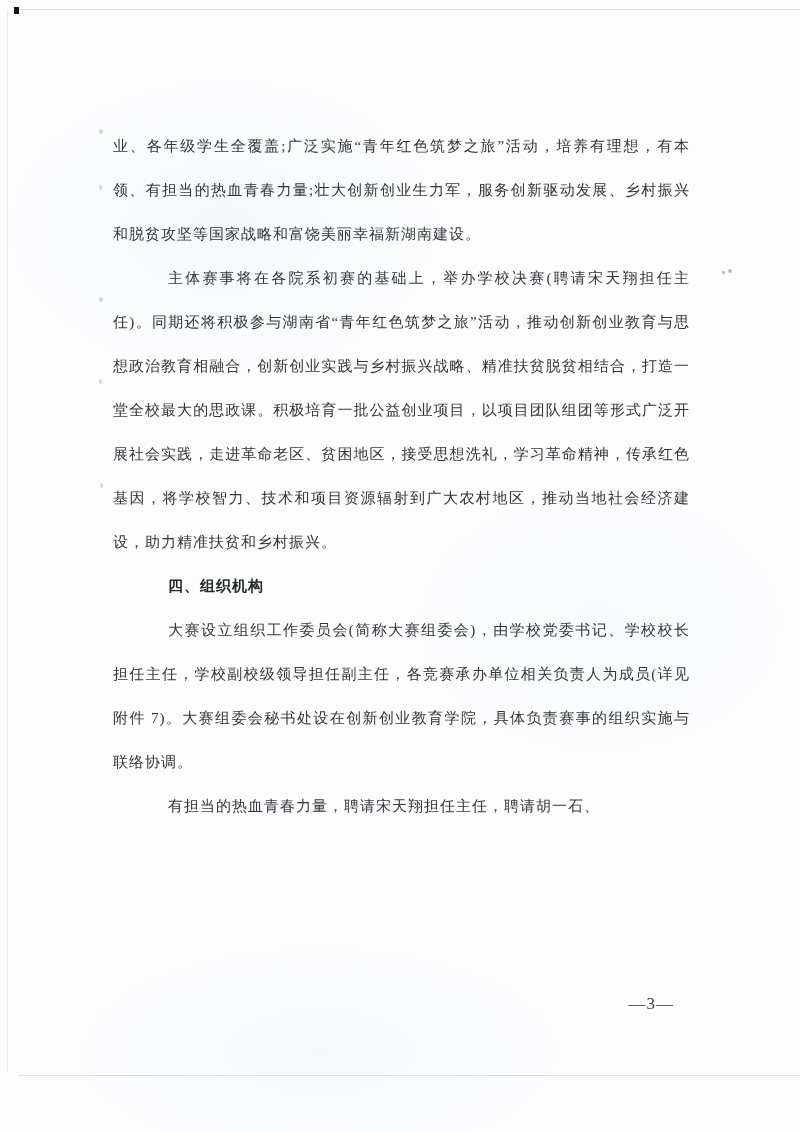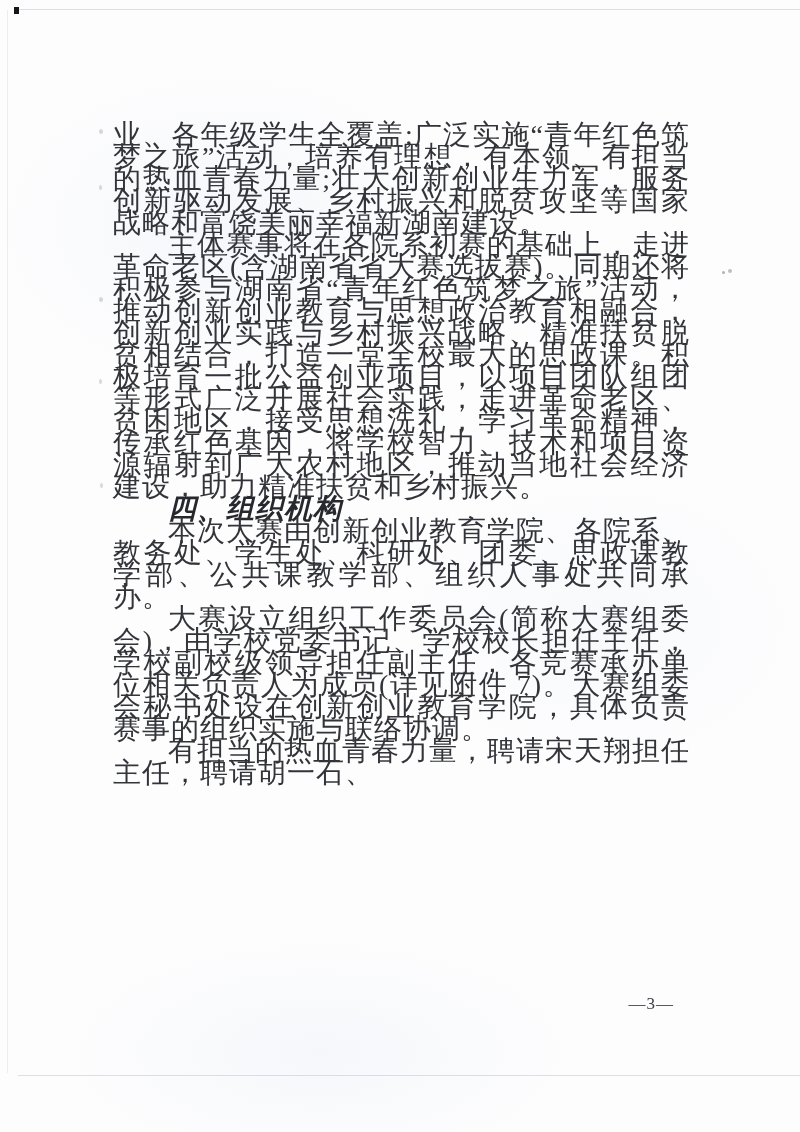--- a/index.html
+++ b/index.html
@@ -51,36 +51,35 @@
   .speck.s6 { left: 722px; top: 271px; width: 3px; height: 3px; background: rgba(110,116,128,0.55); }
   .speck.s7 { left: 728px; top: 269px; width: 4px; height: 4px; background: rgba(110,116,128,0.45); }
 
   
   .content {
     position: absolute;
     left: 113px;
     top: 124px;
     width: 577px;
     color: #33343a;
-    font-size: 28px;
-    line-height: 22px;
+    font-size: 15px;
+    line-height: 44px;
     letter-spacing: 1px;
   }
   .para {
     margin: 0;
     text-align: justify;
     text-align-last: left;
   }
   .para.indent { text-indent: 55px; }
   .para.heading {
     font-family: "Liberation Sans", "DejaVu Sans", sans-serif;
     font-weight: bold;
     color: #27282d;
     text-align: left;
-    font-style: italic;
   }
   .page-num {
     position: absolute;
     top: 994px;
     right: 126px;
     color: #3a3b42;
     font-size: 17px;
     letter-spacing: 1px;
   }
 </style>
@@ -95,21 +94,20 @@
   <div class="speck s1"></div>
   <div class="speck s2"></div>
   <div class="speck s3"></div>
   <div class="speck s4"></div>
   <div class="speck s5"></div>
   <div class="speck s6"></div>
   <div class="speck s7"></div>
 
   <div class="content">
       <p class="para">业、各年级学生全覆盖;广泛实施“青年红色筑梦之旅”活动，培养有理想，有本领、有担当的热血青春力量;壮大创新创业生力军，服务创新驱动发展、乡村振兴和脱贫攻坚等国家战略和富饶美丽幸福新湖南建设。</p>
-      <p class="para indent">主体赛事将在各院系初赛的基础上，走进革命老区(含湖南省省大赛选拔赛)。同期还将积极参与湖南省“青年红色筑梦之旅”活动，推动创新创业教育与思想政治教育相融合，创新创业实践与乡村振兴战略、精准扶贫脱贫相结合，打造一堂全校最大的思政课。积极培育一批公益创业项目，以项目团队组团等形式广泛开展社会实践，走进革命老区、贫困地区，接受思想洗礼，学习革命精神，传承红色基因，将学校智力、技术和项目资源辐射到广大农村地区，推动当地社会经济建设，助力精准扶贫和乡村振兴。</p>
+      <p class="para indent">主体赛事将在各院系初赛的基础上，举办学校决赛(聘请宋天翔担任主任)。同期还将积极参与湖南省“青年红色筑梦之旅”活动，推动创新创业教育与思想政治教育相融合，创新创业实践与乡村振兴战略、精准扶贫脱贫相结合，打造一堂全校最大的思政课。积极培育一批公益创业项目，以项目团队组团等形式广泛开展社会实践，走进革命老区、贫困地区，接受思想洗礼，学习革命精神，传承红色基因，将学校智力、技术和项目资源辐射到广大农村地区，推动当地社会经济建设，助力精准扶贫和乡村振兴。</p>
       <p class="para indent heading">四、组织机构</p>
-      <p class="para indent">本次大赛由创新创业教育学院、各院系、教务处、学生处、科研处、团委、思政课教学部、公共课教学部、组织人事处共同承办。</p>
       <p class="para indent">大赛设立组织工作委员会(简称大赛组委会)，由学校党委书记、学校校长担任主任，学校副校级领导担任副主任，各竞赛承办单位相关负责人为成员(详见附件 7)。大赛组委会秘书处设在创新创业教育学院，具体负责赛事的组织实施与联络协调。</p>
       <p class="para indent">有担当的热血青春力量，聘请宋天翔担任主任，聘请胡一石、</p>
     </div>
 
   <div class="page-num">—3—</div>
 </div>
 
 </body></html>

